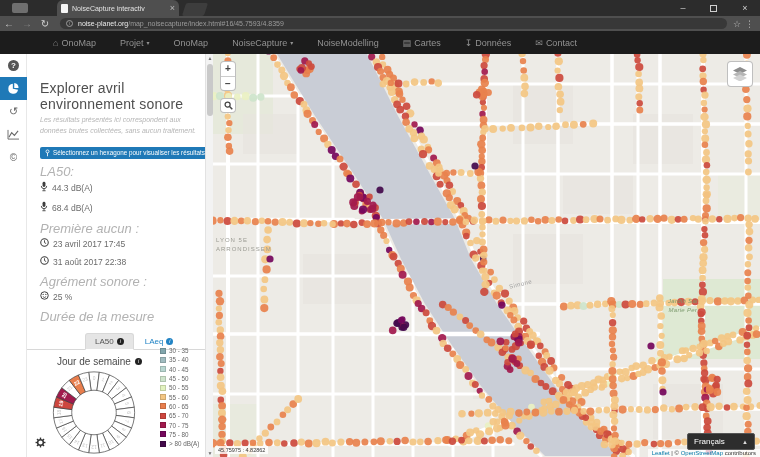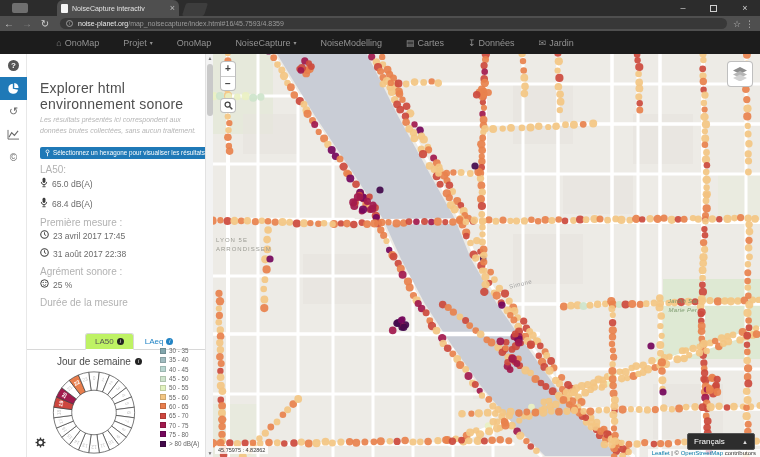--- a/index.html
+++ b/index.html
@@ -50,26 +50,26 @@
     font-size:9.5px;line-height:20px;padding-left:13px;}
   .collapse-arrow{position:absolute;right:8px;top:0;font-size:8px;color:#fff;}
   .panel-title{position:absolute;left:13px;top:26px;width:160px;font-size:14px;color:#4f4f4f;
     font-weight:400;line-height:1.15;letter-spacing:.2px;}
   .panel-notice{position:absolute;left:13px;top:60px;width:162px;font-size:7px;font-style:italic;
     color:#b5b5b5;line-height:1.6;}
   .hint-badge{position:absolute;left:13px;top:93px;height:12px;background:#1f79b7;border-radius:2px;
     color:#fff;font-size:6.3px;line-height:12px;padding:0 5px;display:flex;align-items:center;gap:3px;white-space:nowrap;}
   .stats{position:absolute;left:13px;top:110px;width:160px;}
   .stat{margin-bottom:7px;}
-  .stat-label{font-size:10px;color:#b2b2b2;margin-bottom:2px;}
+  .stat-label{font-size:13px;color:#b2b2b2;margin-bottom:2px;font-style:italic;}
   .stat-value{font-size:8.5px;color:#6b6b6b;display:flex;align-items:center;gap:4px;}
   .tabsrow{position:absolute;left:0;top:277px;width:178px;height:19px;border-bottom:1px solid #d8d8d8;
     padding-left:58px;display:flex;align-items:flex-end;gap:2px;}
   .tab-pill{font-size:8px;padding:3px 9px 3px 9px;display:flex;align-items:center;gap:3px;border-radius:3px 3px 0 0;}
-  .tab-pill.active{border:1px solid #d8d8d8;border-bottom:1px solid #fff;color:#555;background:#bef264;margin-bottom:-1px;}
+  .tab-pill.active{border:1px solid #d8d8d8;border-bottom:1px solid #fff;color:#555;background:#e5e5e5;margin-bottom:-1px;}
   .tab-pill.inactive{color:#2284c5;margin-top:24px;}
   .i-circle{width:7px;height:7px;border-radius:50%;background:#222;color:#fff;font-size:5px;
     line-height:7px;text-align:center;font-style:italic;flex:none;}
   .i-circle.blue{background:#2284c5;}
   .chart-heading{position:absolute;left:30px;top:302px;font-size:10px;color:#4a4a4a;display:flex;align-items:center;gap:4px;}
   .donut-wrap{position:absolute;left:8px;top:314px;}
   .legend{position:absolute;left:133px;top:292px;width:45px;}
   .legend-row{display:flex;align-items:center;gap:3px;height:9.3px;}
   .legend-swatch{width:6px;height:6px;flex:none;border:.5px solid rgba(0,0,0,.15);}
   .legend-label{font-size:6.3px;color:#666;white-space:nowrap;}
@@ -155,21 +155,21 @@
         <span class="nav-item">
           <span class="nav-ico">▤</span>
           <span>Cartes</span>
         </span>
         <span class="nav-item">
           <span class="nav-ico">↧</span>
           <span>Données</span>
         </span>
         <span class="nav-item">
           <span class="nav-ico">✉</span>
-          <span>Jardin</span>
+          <span>Contact</span>
         </span>
       </div>
   </div>
 
   <div class="content">
 
     <div class="iconstrip">
       <div class="strip-item">
           <span class="circle-q">?</span>
         </div>
@@ -188,55 +188,55 @@
           <polyline points="1,11 13,11" stroke="#666" stroke-width="1" fill="none"></polyline>
           <polyline points="2,9 5,4 8,7 12,2" stroke="#666" stroke-width="1.2" fill="none"></polyline>
         </svg>
       </div>
       <div class="strip-item">
           <span style="font-size:10px;">©</span>
         </div>
     </div>
 
     <div class="sidebar">
-      <div class="panel-title">Explorer html environnement sonore</div>
+      <div class="panel-title">Explorer avril environnement sonore</div>
       <div class="panel-notice">Les résultats présentés ici correspondent aux données brutes collectées, sans aucun traitement.</div>
       <div class="hint-badge">
         <svg width="5" height="8" viewBox="0 0 6 9">
           <circle cx="3" cy="2.6" r="1.8" fill="none" stroke="#fff" stroke-width="1"></circle>
           <line x1="3" y1="4.4" x2="3" y2="8.4" stroke="#fff" stroke-width="1"></line>
         </svg>
         <span>Sélectionnez un hexagone pour visualiser les résultats</span>
       </div>
       <div class="stats" id="stats">
           <div class="stat">
             <div class="stat-label">LA50:</div>
             <div class="stat-value">
               <span><svg width="8" height="11" viewBox="0 0 10 13">
                   <rect x="3.2" y="0.6" width="3.6" height="6.4" rx="1.8" fill="#3d3d3d"></rect>
                   <path d="M1.6 5.8a3.4 3.4 0 0 0 6.8 0" fill="none" stroke="#3d3d3d" stroke-width="1.1"></path>
                   <line x1="5" y1="9.2" x2="5" y2="11.4" stroke="#3d3d3d" stroke-width="1.1"></line>
                   <line x1="3" y1="11.8" x2="7" y2="11.8" stroke="#3d3d3d" stroke-width="1.1"></line>
                 </svg></span>
-              <span>65.0 dB(A)</span>
+              <span>44.3 dB(A)</span>
             </div>
           </div>
           <div class="stat">
             <div class="stat-value">
               <span><svg width="8" height="11" viewBox="0 0 10 13">
                   <rect x="3.2" y="0.6" width="3.6" height="6.4" rx="1.8" fill="#3d3d3d"></rect>
                   <path d="M1.6 5.8a3.4 3.4 0 0 0 6.8 0" fill="none" stroke="#3d3d3d" stroke-width="1.1"></path>
                   <line x1="5" y1="9.2" x2="5" y2="11.4" stroke="#3d3d3d" stroke-width="1.1"></line>
                   <line x1="3" y1="11.8" x2="7" y2="11.8" stroke="#3d3d3d" stroke-width="1.1"></line>
                 </svg></span>
               <span>68.4 dB(A)</span>
             </div>
           </div>
           <div class="stat">
-            <div class="stat-label">Première mesure :</div>
+            <div class="stat-label">Première aucun :</div>
             <div class="stat-value">
               <span><svg width="9" height="9" viewBox="0 0 12 12">
                   <circle cx="6" cy="6" r="5" fill="none" stroke="#3d3d3d" stroke-width="1.4"></circle>
                   <path d="M6 3v3.2l2.2 1.2" fill="none" stroke="#3d3d3d" stroke-width="1.2"></path>
                 </svg></span>
               <span>23 avril 2017 17:45</span>
             </div>
           </div>
           <div class="stat">
             <div class="stat-value">

